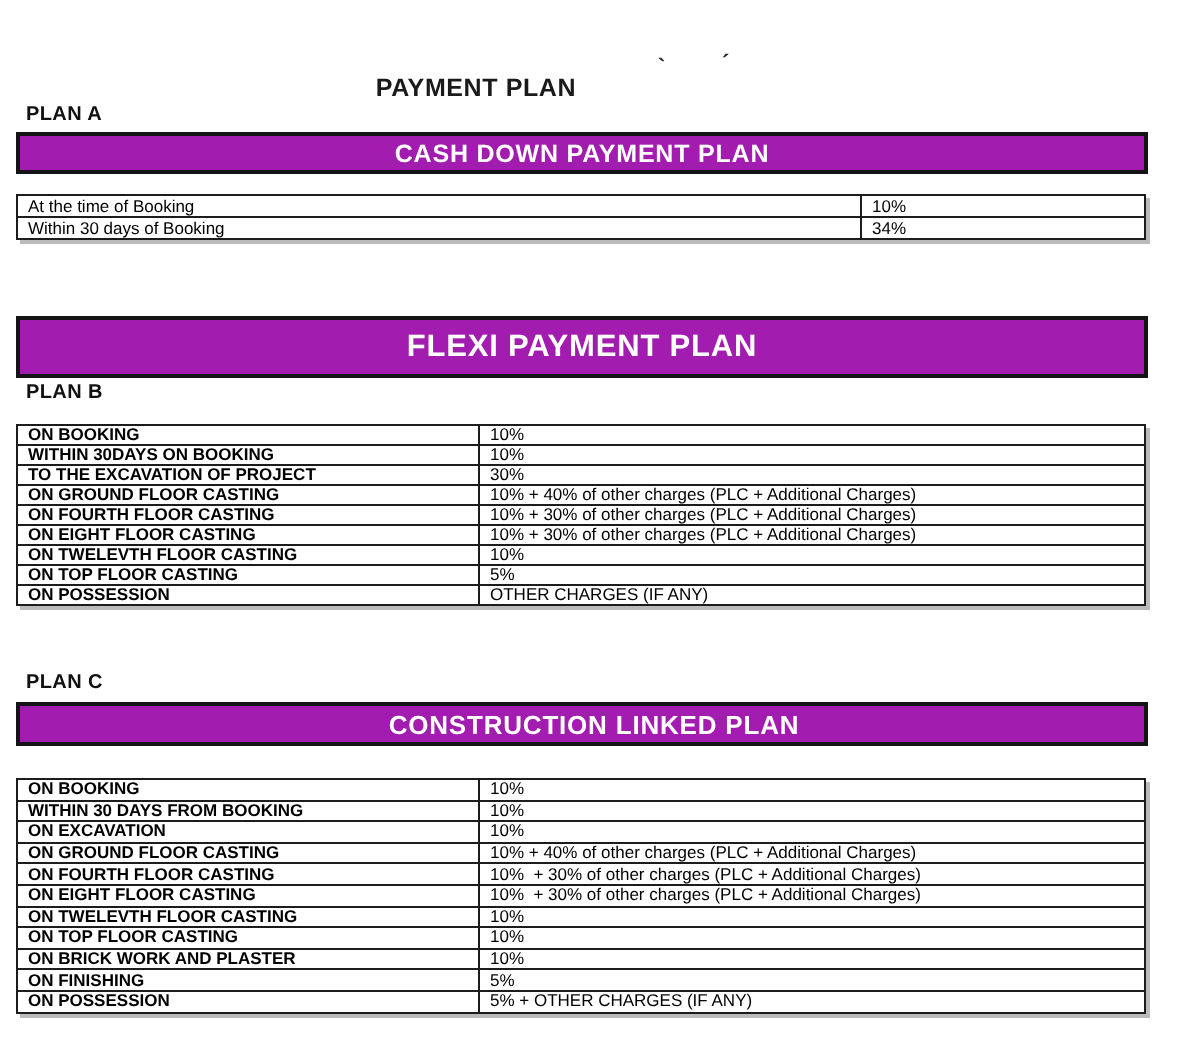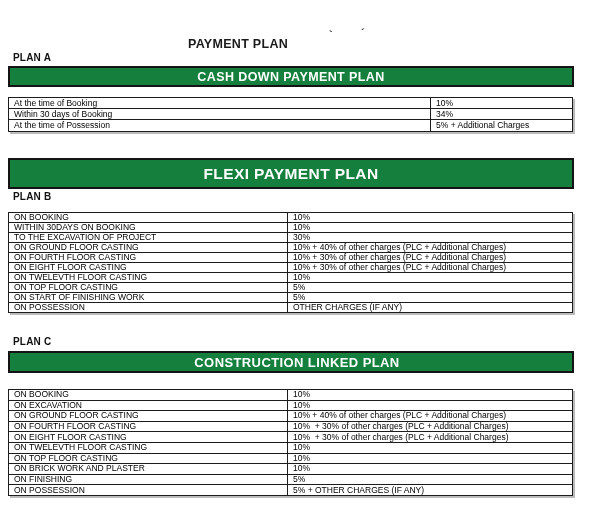--- a/index.html
+++ b/index.html
@@ -22,21 +22,21 @@
   .plan-label {
     position:absolute; left:13px; font-weight:700; font-size:10px;
     letter-spacing:0.2px; color:#111;text-align:center;
   }
   .label-a { top:52px; }
   .label-b { top:160px;margin-top:31px; }
   .label-c { top:336px; }
 
   .banner {
     position:absolute; left:8px; width:566px;
-    background:#15803d; border:2px solid #141414;
+    background:#a21caf; border:2px solid #141414;
     color:#fff; font-weight:700;
     display:flex; align-items:center; justify-content:center;
     letter-spacing:0.4px;
   }
   .banner-a { top:66px;  height:21px; font-size:12.5px; }
   .banner-b { top:158px; height:31px; font-size:15.5px; }
   .banner-c { top:351px; height:22px; font-size:13px;padding-left:12px; }
 
   table.plan-table {
     position:absolute; left:8px; width:565px;
@@ -54,21 +54,21 @@
     border:1px solid #1c1c1c;
     font-size:8.5px; line-height:9px;
     vertical-align:middle; padding:0 0 0 5px;
     overflow:hidden; white-space:pre;
   }
   .table-a td { height:11.2px; }
   .table-b td { height:9.9px; }
   .table-c td { height:10.6px; }
 
   .table-a td.c-item { width:422px; }
-  .table-b td.c-item, .table-c td.c-item { width:279px; }
+  .table-b td.c-item, .table-c td.c-item { width:231px;font-weight:bold; }
 </style>
 </head>
 <body>
 
 <div class="page">
 
   <div class="doc-title">PAYMENT PLAN</div>
   <span class="mark mark-1">`</span>
   <span class="mark mark-2">´</span>
 
@@ -82,24 +82,20 @@
         <tr>
           <td class="c-item">At the time of Booking</td>
           <td class="c-val">10%</td>
         </tr>
 
         <tr>
           <td class="c-item">Within 30 days of Booking</td>
           <td class="c-val">34%</td>
         </tr>
 
-        <tr>
-          <td class="c-item">At the time of Possession</td>
-          <td class="c-val">5% + Additional Charges</td>
-        </tr>
       </tbody>
   </table>
 
   <div class="plan-label label-b">PLAN B</div>
   <div class="banner banner-b">
     <span>FLEXI PAYMENT PLAN</span>
   </div>
   <table class="plan-table table-b">
     <tbody>
 
@@ -136,44 +132,44 @@
         <tr>
           <td class="c-item">ON TWELEVTH FLOOR CASTING</td>
           <td class="c-val">10%</td>
         </tr>
 
         <tr>
           <td class="c-item">ON TOP FLOOR CASTING</td>
           <td class="c-val">5%</td>
         </tr>
 
-        <tr>
-          <td class="c-item">ON START OF FINISHING WORK</td>
-          <td class="c-val">5%</td>
-        </tr>
 
         <tr>
           <td class="c-item">ON POSSESSION</td>
           <td class="c-val">OTHER CHARGES (IF ANY)</td>
         </tr>
       </tbody>
   </table>
 
   <div class="plan-label label-c">PLAN C</div>
   <div class="banner banner-c">
     <span>CONSTRUCTION LINKED PLAN</span>
   </div>
   <table class="plan-table table-c">
     <tbody>
 
         <tr>
           <td class="c-item">ON BOOKING</td>
           <td class="c-val">10%</td>
         </tr>
 
+        <tr>
+          <td class="c-item">WITHIN 30 DAYS FROM BOOKING</td>
+          <td class="c-val">10%</td>
+        </tr>
 
         <tr>
           <td class="c-item">ON EXCAVATION</td>
           <td class="c-val">10%</td>
         </tr>
 
         <tr>
           <td class="c-item">ON GROUND FLOOR CASTING</td>
           <td class="c-val">10% + 40% of other charges (PLC + Additional Charges)</td>
         </tr>

